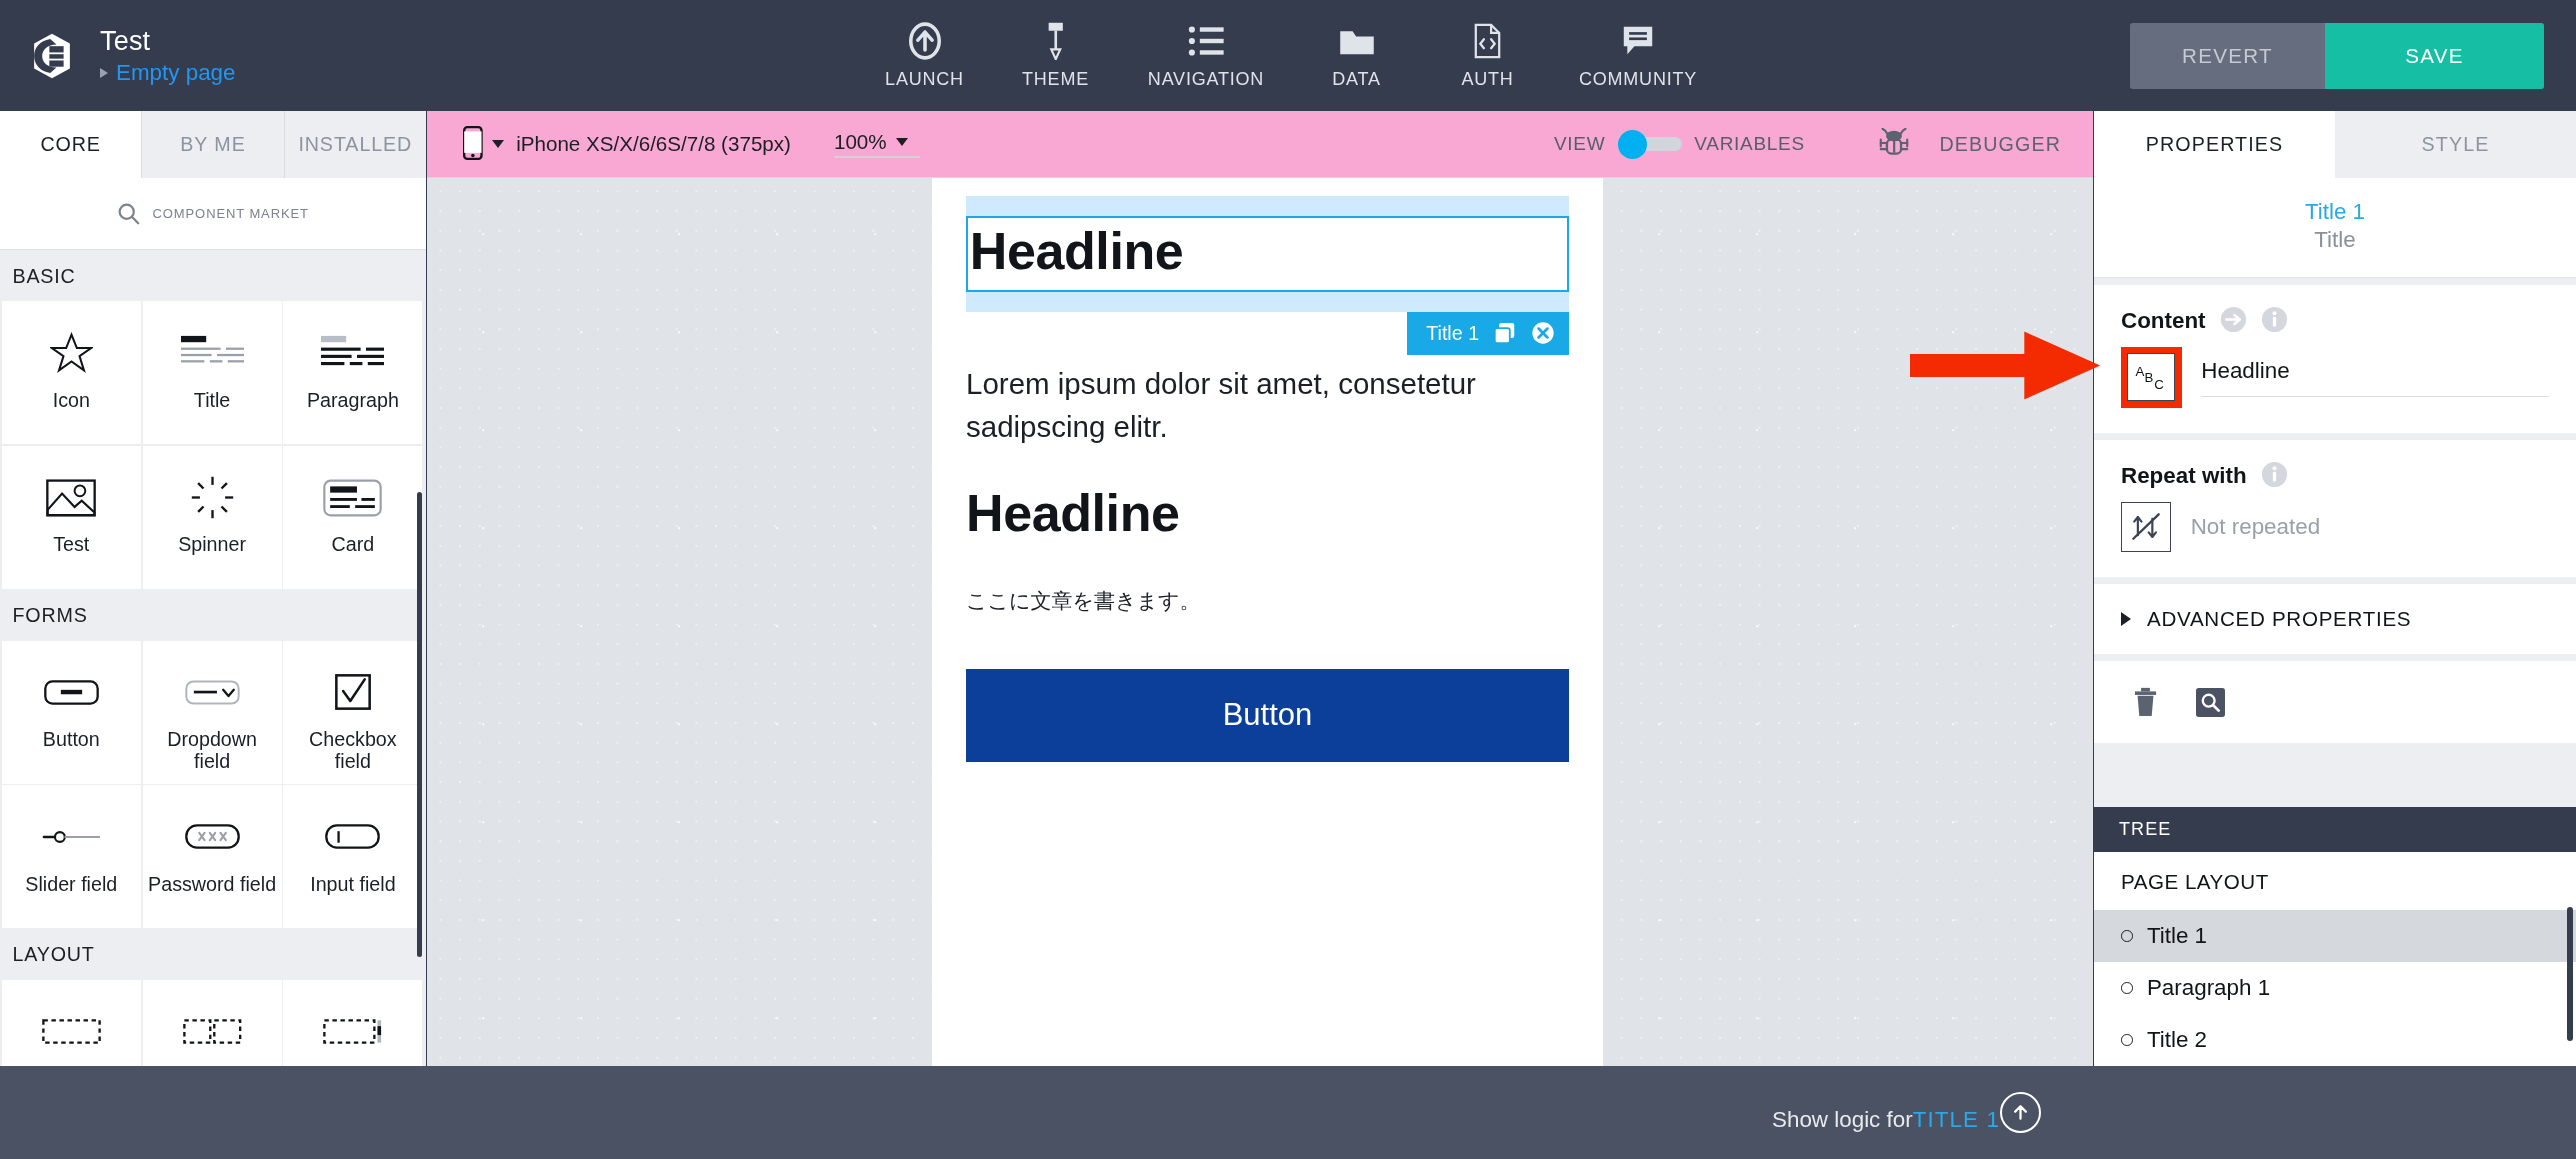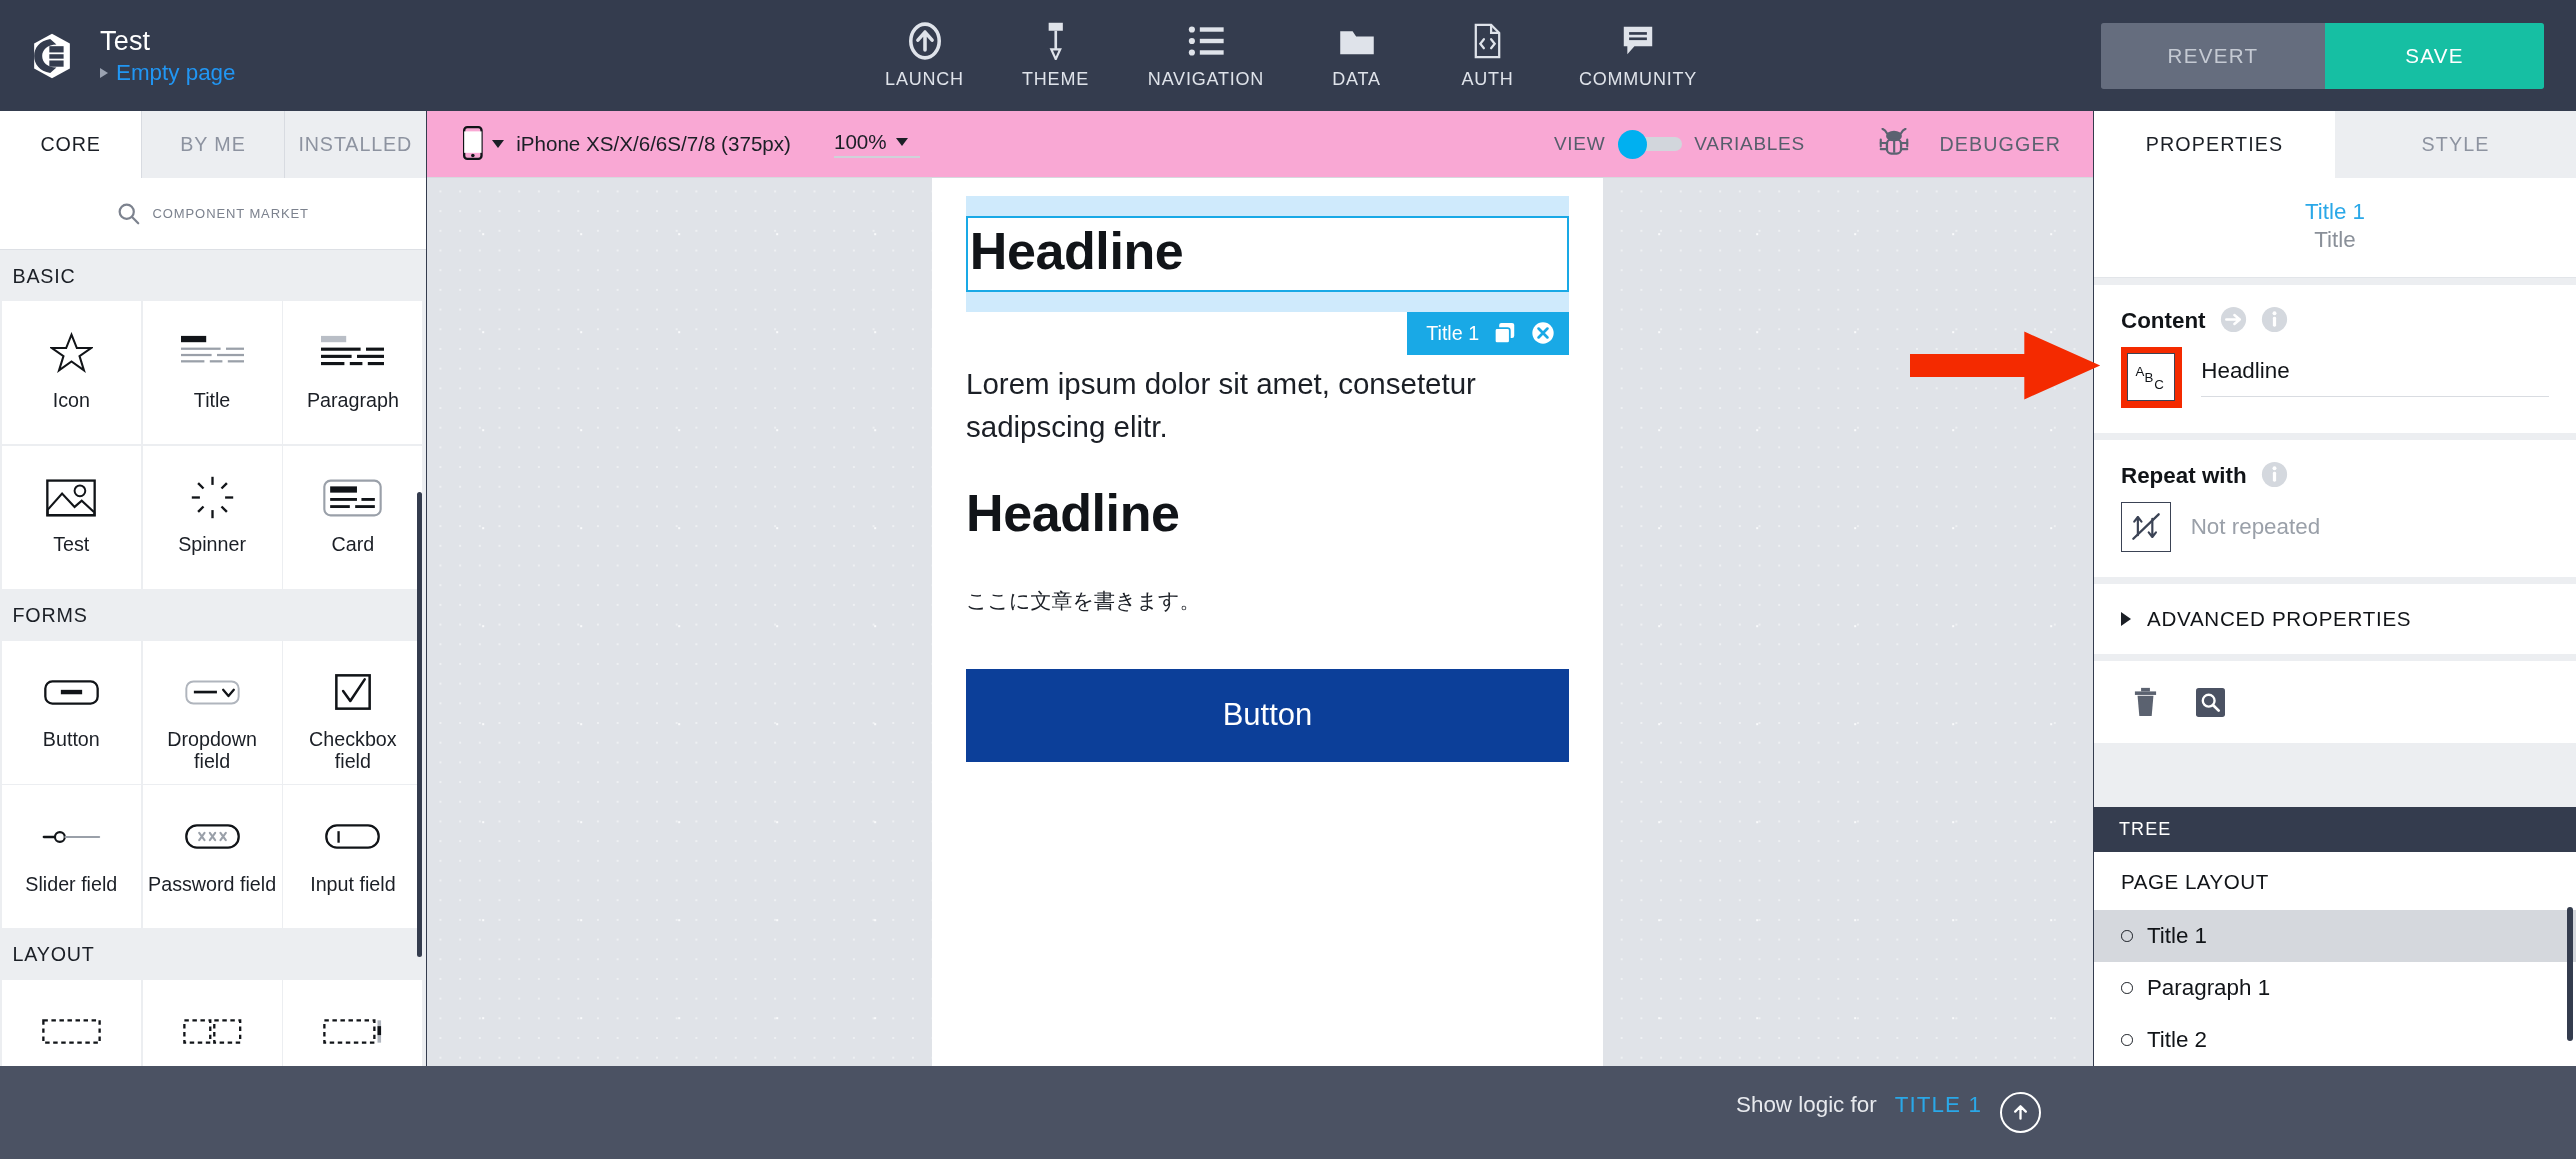--- a/index.html
+++ b/index.html
@@ -52,21 +52,21 @@
   .nav-item .ni-label {
     color: #dfe3ea; font-size: 18px; letter-spacing: 0.8px;
   }
   .nav-item.wide { width: 170px; }
 
   .topbar-right {
     position: absolute; right: 32px; top: 50%; transform: translateY(-50%);
     display: flex;
   }
   .btn-revert {
-    width: 224px; height: 66px;
+    width: 195px; height: 66px;
     background: #656d7e; color: #c5cad3;
     font-size: 20.6px; letter-spacing: 1.3px;
     display: flex; align-items: center; justify-content: center;
     border-radius: 2.7px 0 0 2.7px; cursor: pointer;
   }
   .btn-save {
     width: 219px; height: 66px;
     background: #16bfa3; color: #ffffff;
     font-size: 20.6px; letter-spacing: 1.3px;
     display: flex; align-items: center; justify-content: center;
@@ -319,21 +319,21 @@
     position: absolute; right: 2.7px; top: 55px; width: 6.3px; height: 134px;
     background: #343c4e; border-radius: 3.6px;
   }
 
   
   .bottombar {
     height: 93px; flex: 0 0 93px; background: #4b5263;
     display: flex; align-items: center; justify-content: flex-end;
     padding-right: 0; position: relative;
   }
-  .bb-inner { display: flex; align-items: flex-start; gap: 18px; padding-right: 535px; }
+  .bb-inner { display: flex; align-items: flex-end; padding-right: 535px; }
   .bb-text { color: #e8eaee; font-size: 22.4px; }
   .bb-target { color: #2aa8e8; font-size: 22.4px; letter-spacing: 1.1px; }
   .bb-btn {
     width: 41px; height: 41px; border: 2.7px solid #ffffff; border-radius: 50%;
     display: flex; align-items: center; justify-content: center; cursor: pointer;
   }
 
   
   .red-arrow {
     position: absolute; left: 1910px; top: 327px;

